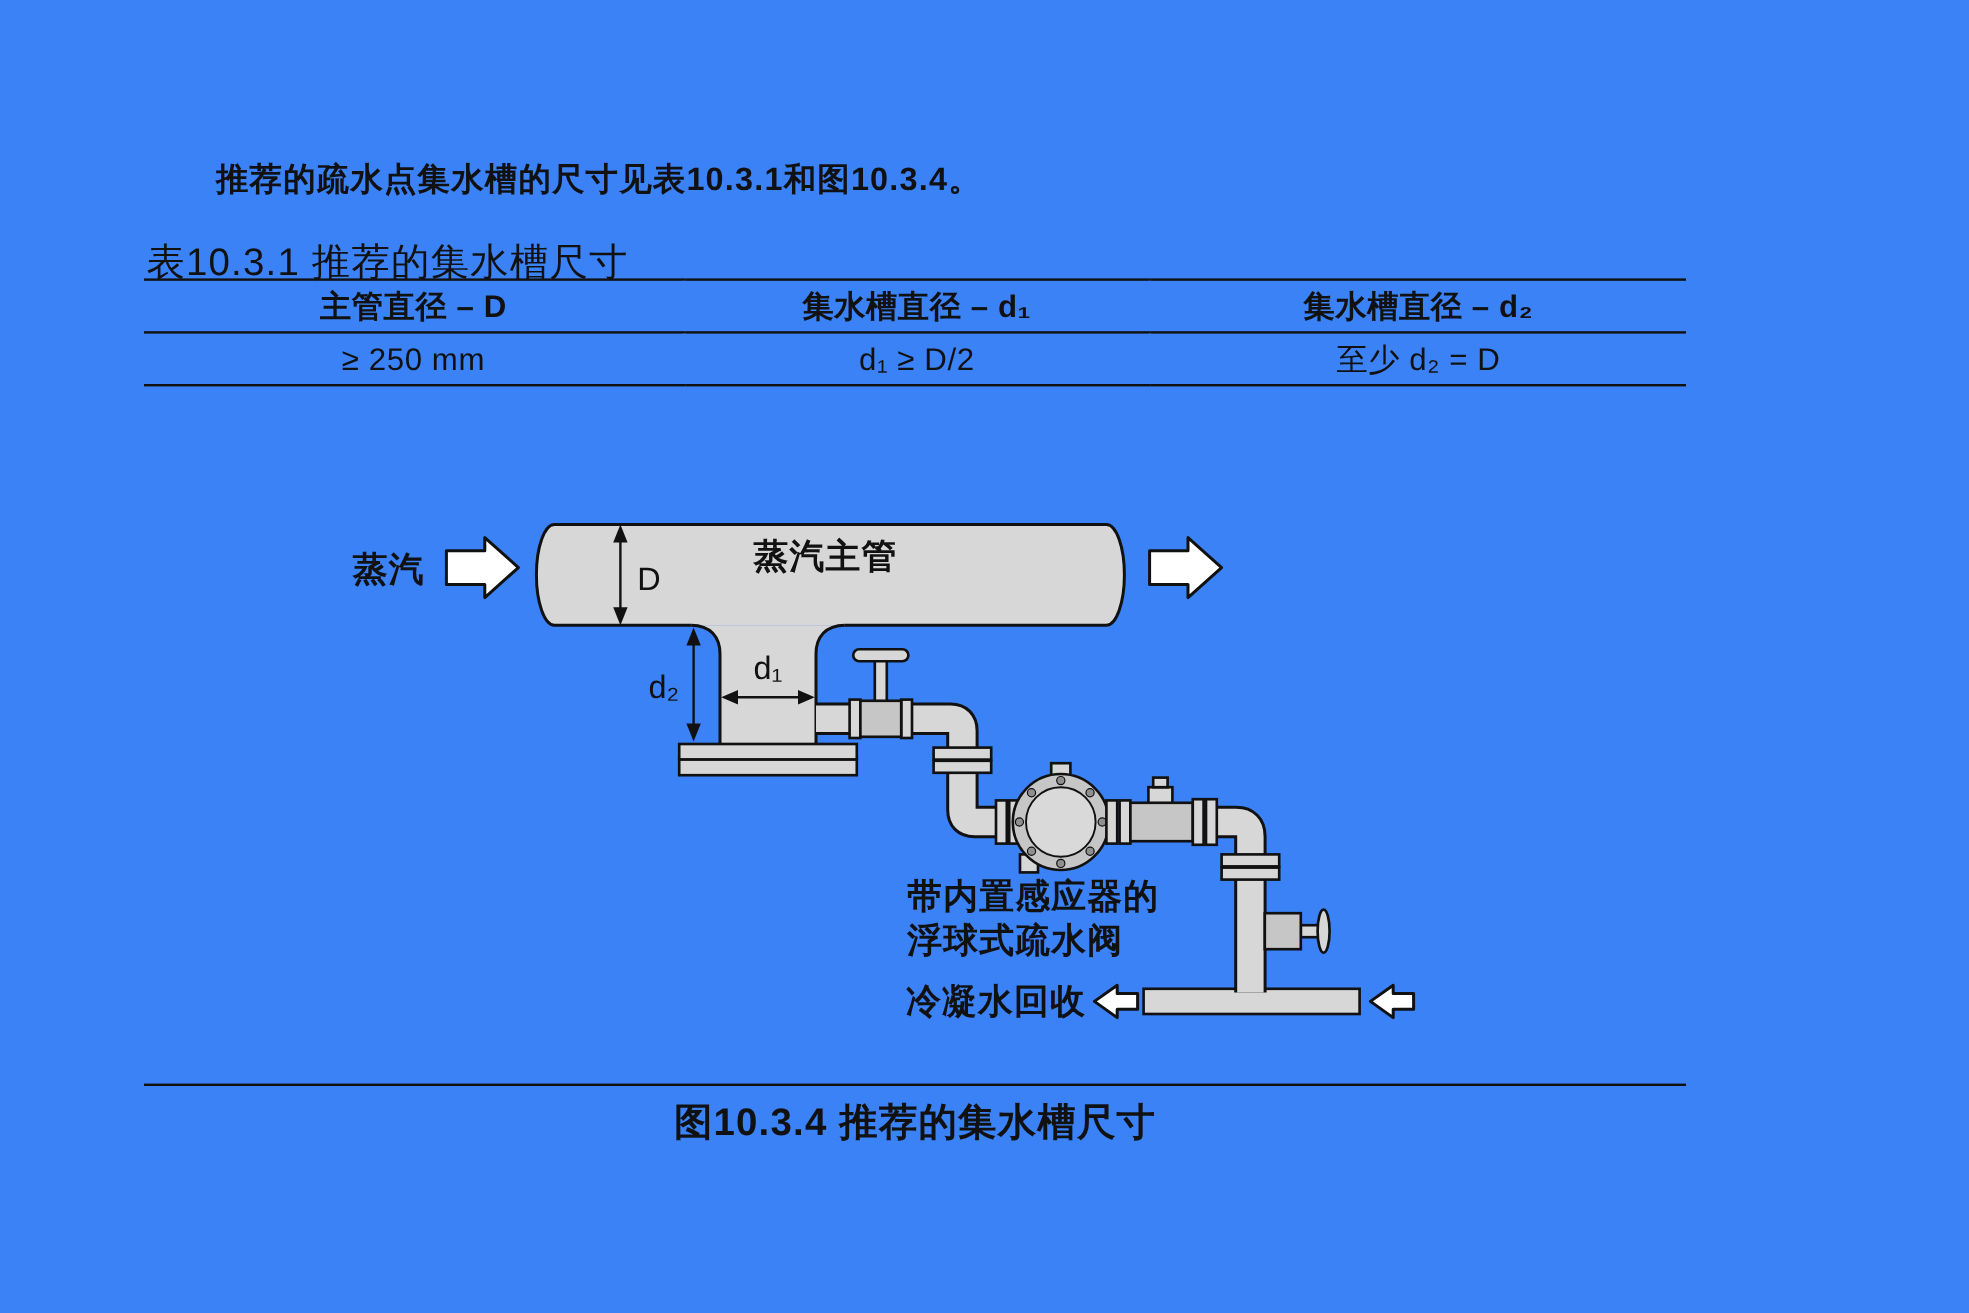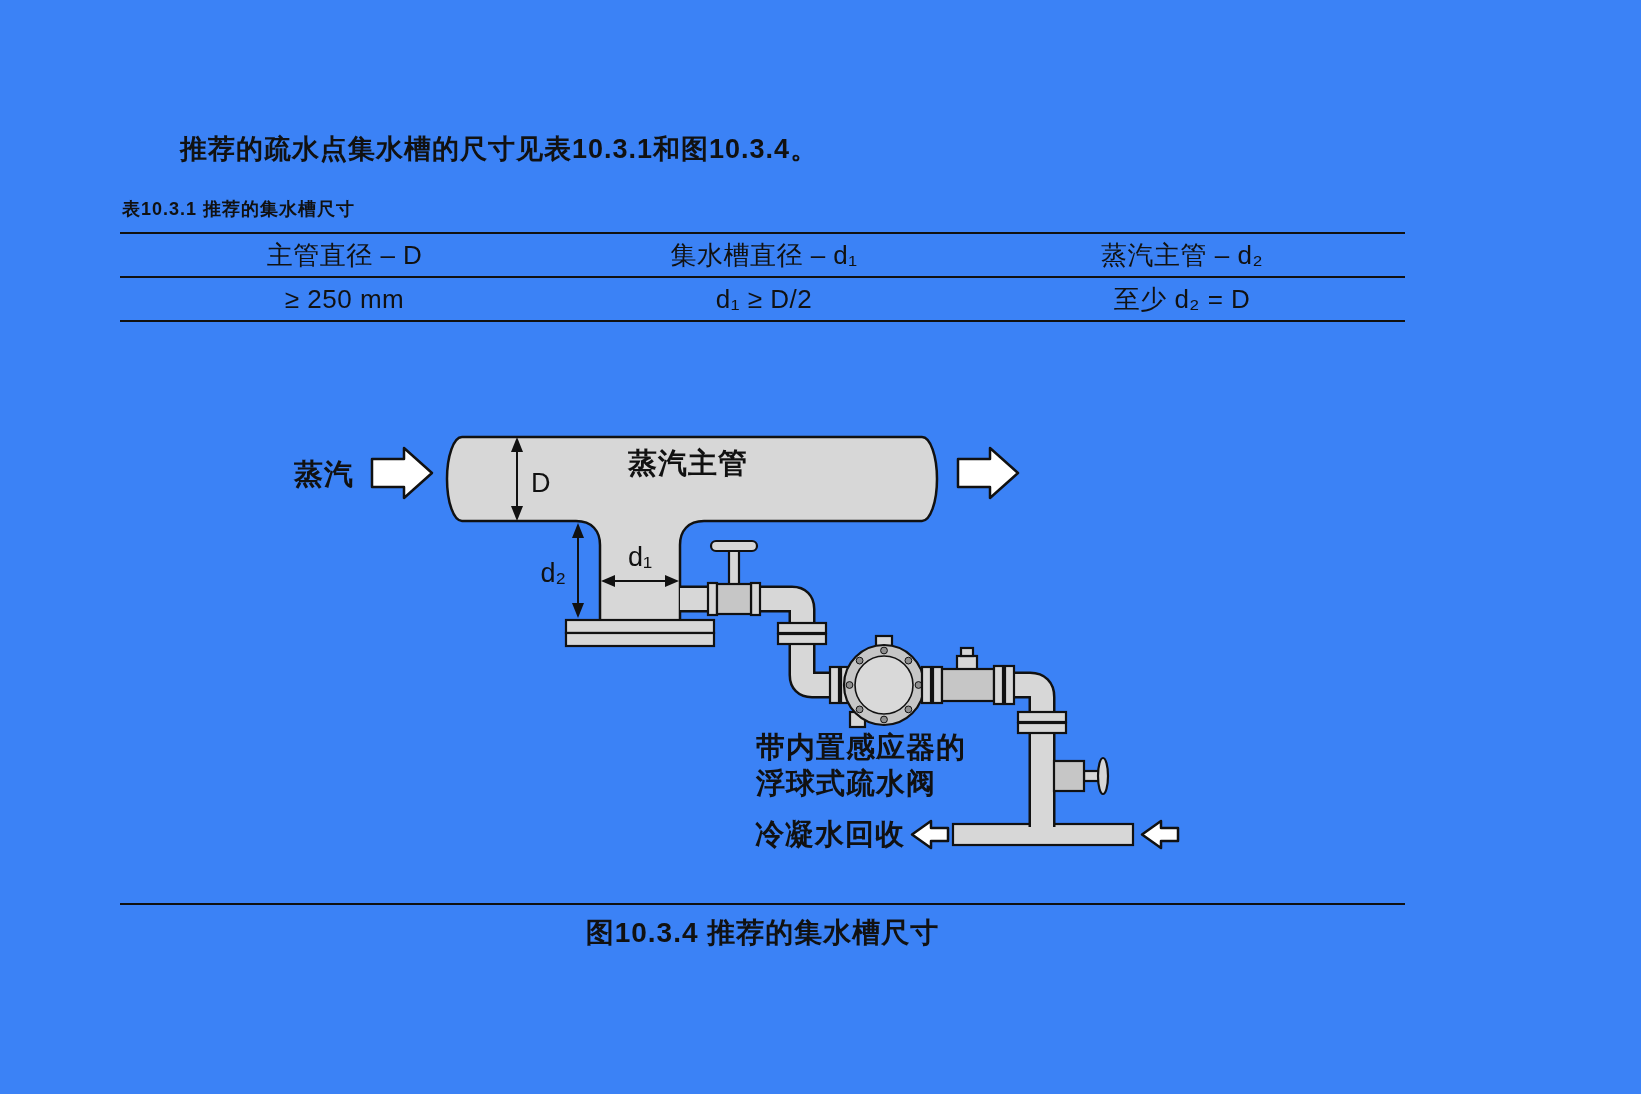--- a/index.html
+++ b/index.html
@@ -1,29 +1,29 @@
 <!DOCTYPE html>
 <html><head>
 <meta charset="utf-8">
 <style>
   html,body{margin:0;padding:0;background:#fff;}
   .page{
     position:relative;width:1641px;height:1094px;background:#3b82f6;overflow:hidden;
     font-family:"Liberation Sans","DejaVu Sans",sans-serif;color:#111;
   }
   .intro{position:absolute;left:180px;top:131px;font-size:27px;font-weight:600;letter-spacing:1px;}
-  .table-caption{position:absolute;left:122px;top:197px;font-size:18px;font-weight:700;letter-spacing:1px;}
+  .table-caption{position:absolute;left:122px;top:197px;font-size:32px;font-weight:400;letter-spacing:1px;}
   .dim-table{position:absolute;left:120px;top:232px;width:1285px;border-collapse:collapse;table-layout:fixed;}
   .dim-table td{border-bottom:2px solid #111;text-align:center;vertical-align:middle;
     font-size:26px;height:42px;padding:0;letter-spacing:0.5px;}
-  .dim-table thead td{border-top:2px solid #111;font-weight:400;margin-top:14px;}
+  .dim-table thead td{border-top:2px solid #111;font-weight:700;margin-top:14px;}
   .dim-table td + td{border-left:2px solid #3b82f6;}
   .figure-rule{position:absolute;left:120px;top:903px;width:1285px;height:2px;background:#111;}
   .figure-caption{position:absolute;left:120px;top:914px;width:1285px;text-align:center;
-    font-size:28px;font-weight:600;letter-spacing:1px;}
+    font-size:32px;font-weight:600;letter-spacing:1px;}
   .diagram-svg{position:absolute;left:0;top:430px;}
   .diagram-svg text{font-family:"Liberation Sans","DejaVu Sans",sans-serif;fill:#111;}
   .cjk-label{font-size:29px;font-weight:600;letter-spacing:1px;}
   .dim-label{font-size:27px;font-weight:500;}
   .fill-pipe{fill:#d7d7d7;stroke:none;}
   .stroke-only{fill:none;stroke:#111;stroke-width:2.5;}
   .part{fill:#d7d7d7;stroke:#111;stroke-width:2.2;}
   .part-dark{fill:#c6c6c6;stroke:#111;stroke-width:2.2;}
   .cover{fill:#d9d9d9;stroke:#111;stroke-width:1.6;}
   .bolt{fill:#8f8f8f;stroke:#111;stroke-width:1;}
@@ -45,21 +45,21 @@
   <table class="dim-table">
     <colgroup>
       <col style="width:450px">
         <col style="width:388px">
         <col style="width:447px">
     </colgroup>
     <thead>
       <tr>
         <td>主管直径 – D</td>
         <td>集水槽直径 – d₁</td>
-        <td>蒸汽主管 – d₂</td>
+        <td>集水槽直径 – d₂</td>
       </tr>
     </thead>
     <tbody>
       <tr>
         <td>≥ 250 mm</td>
         <td>d₁ ≥ D/2</td>
         <td>至少 d₂ = D</td>
       </tr>
     </tbody>
   </table>

